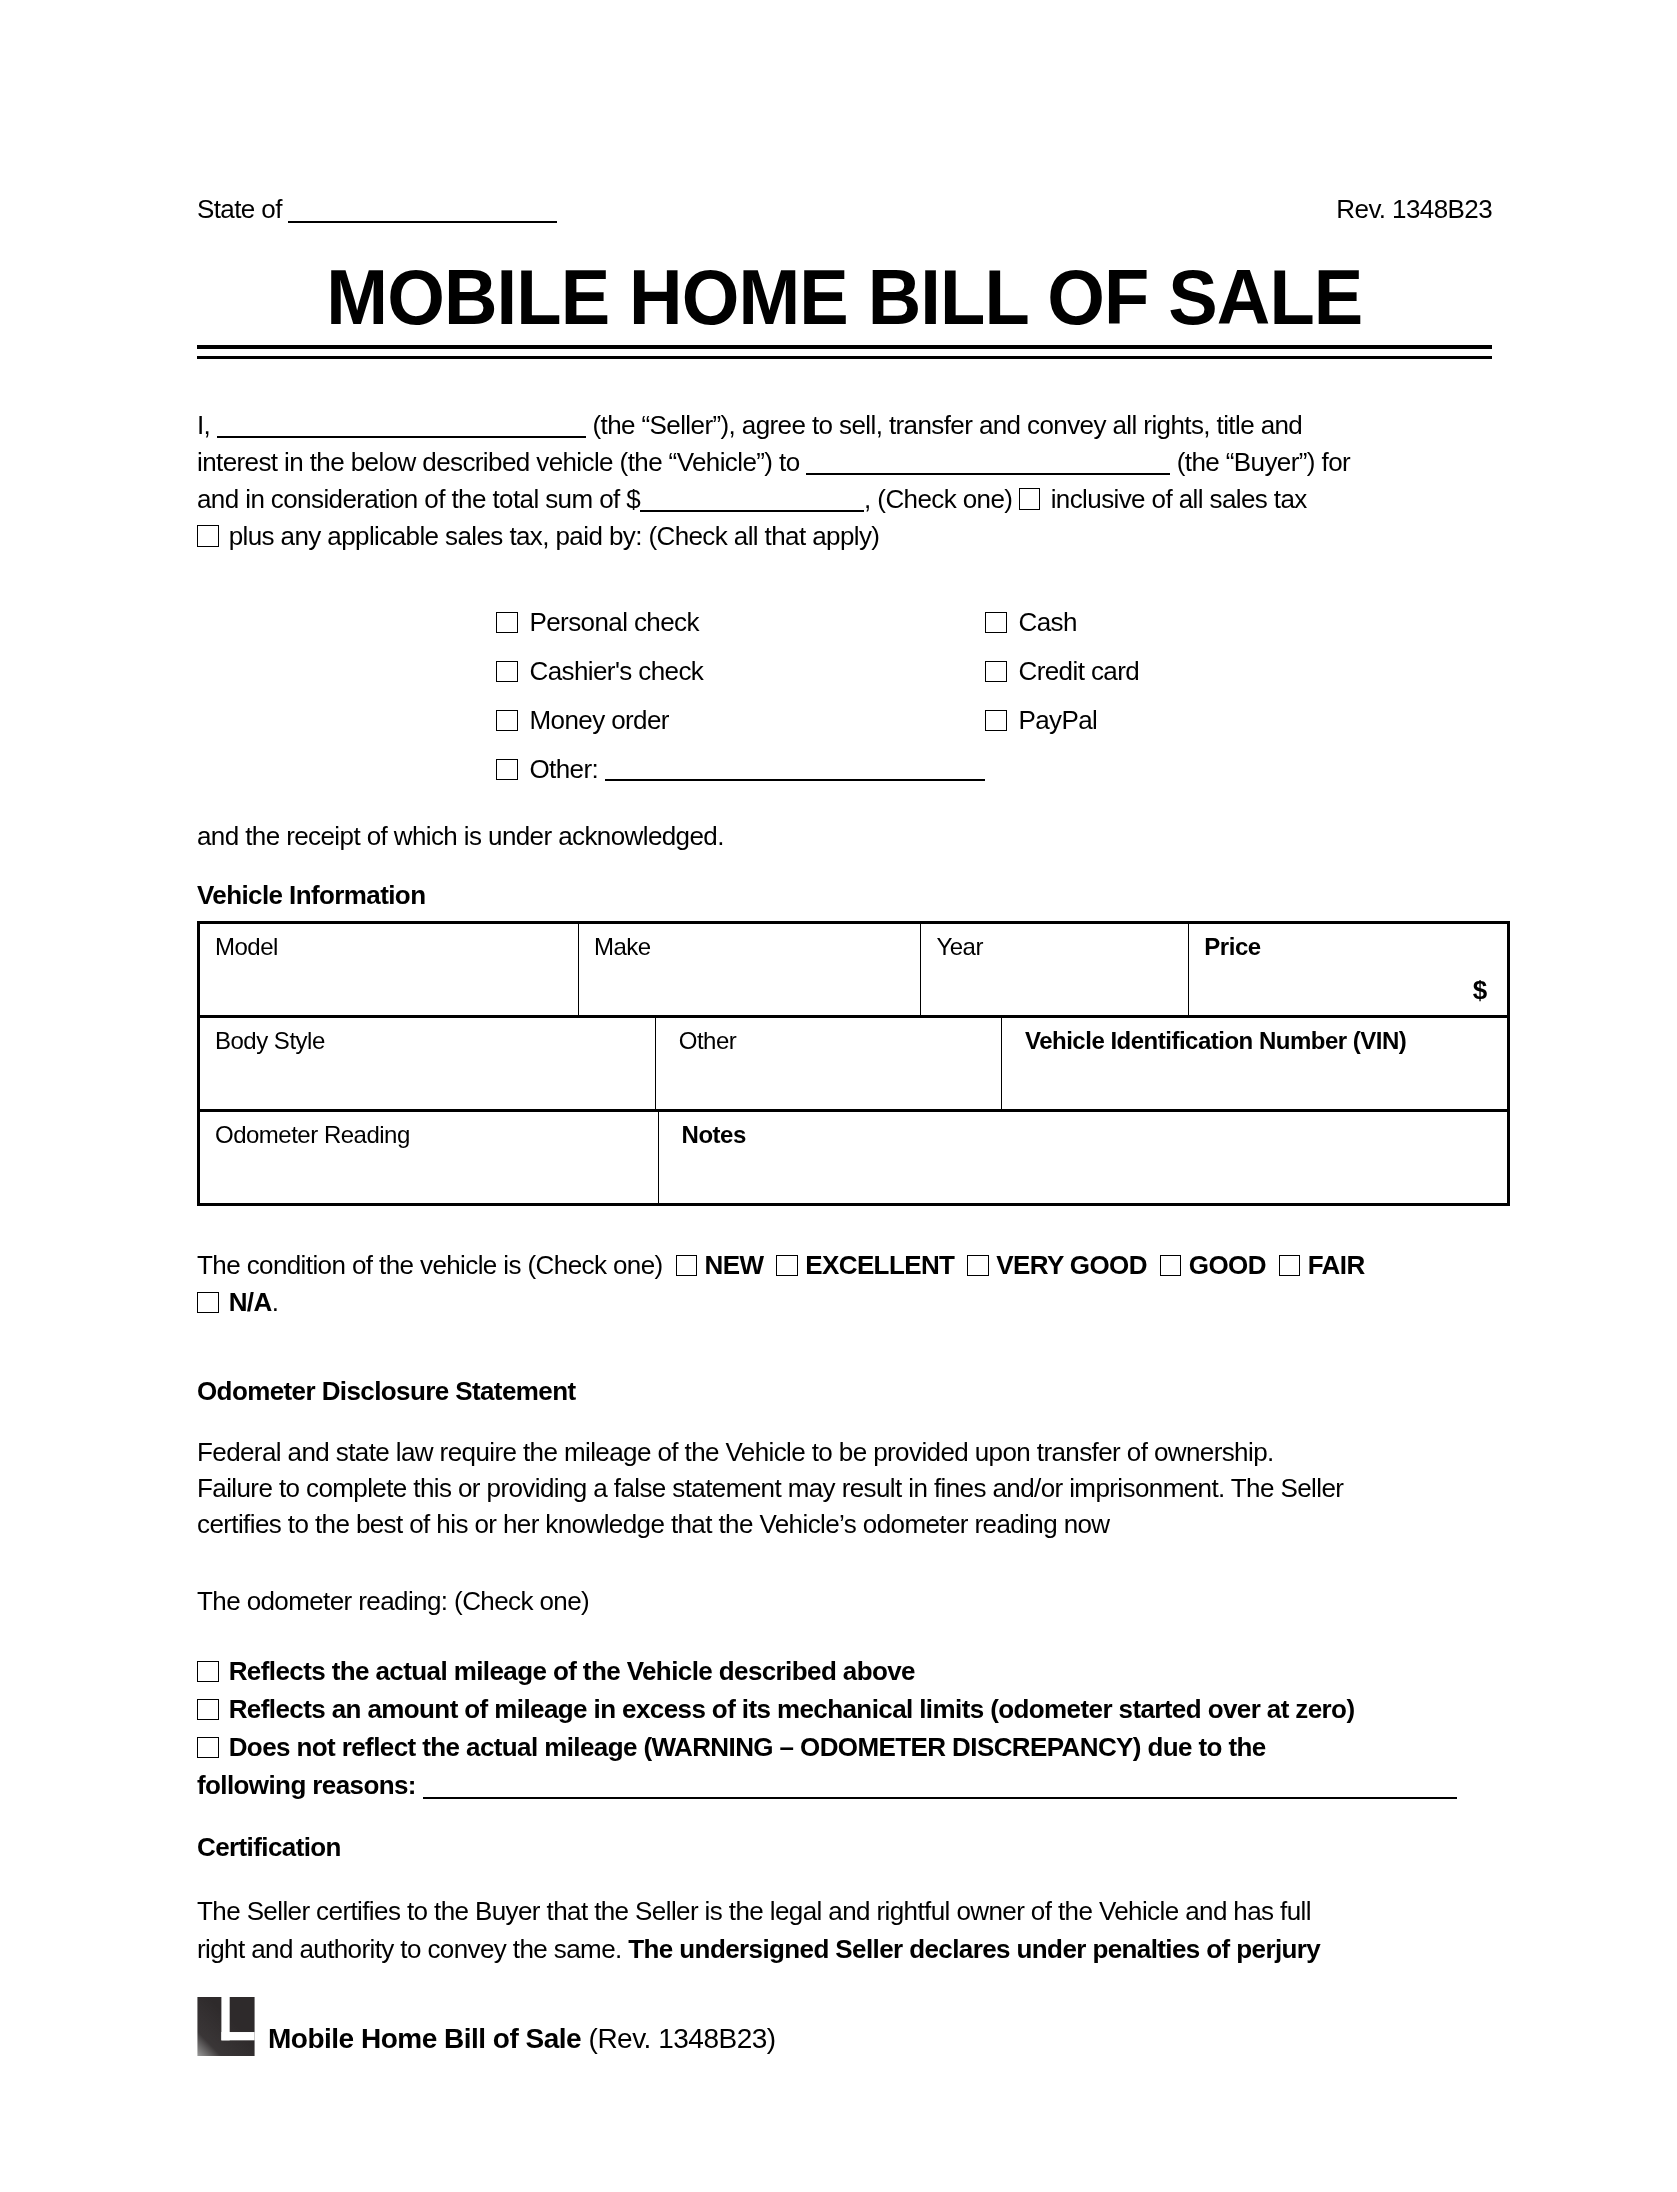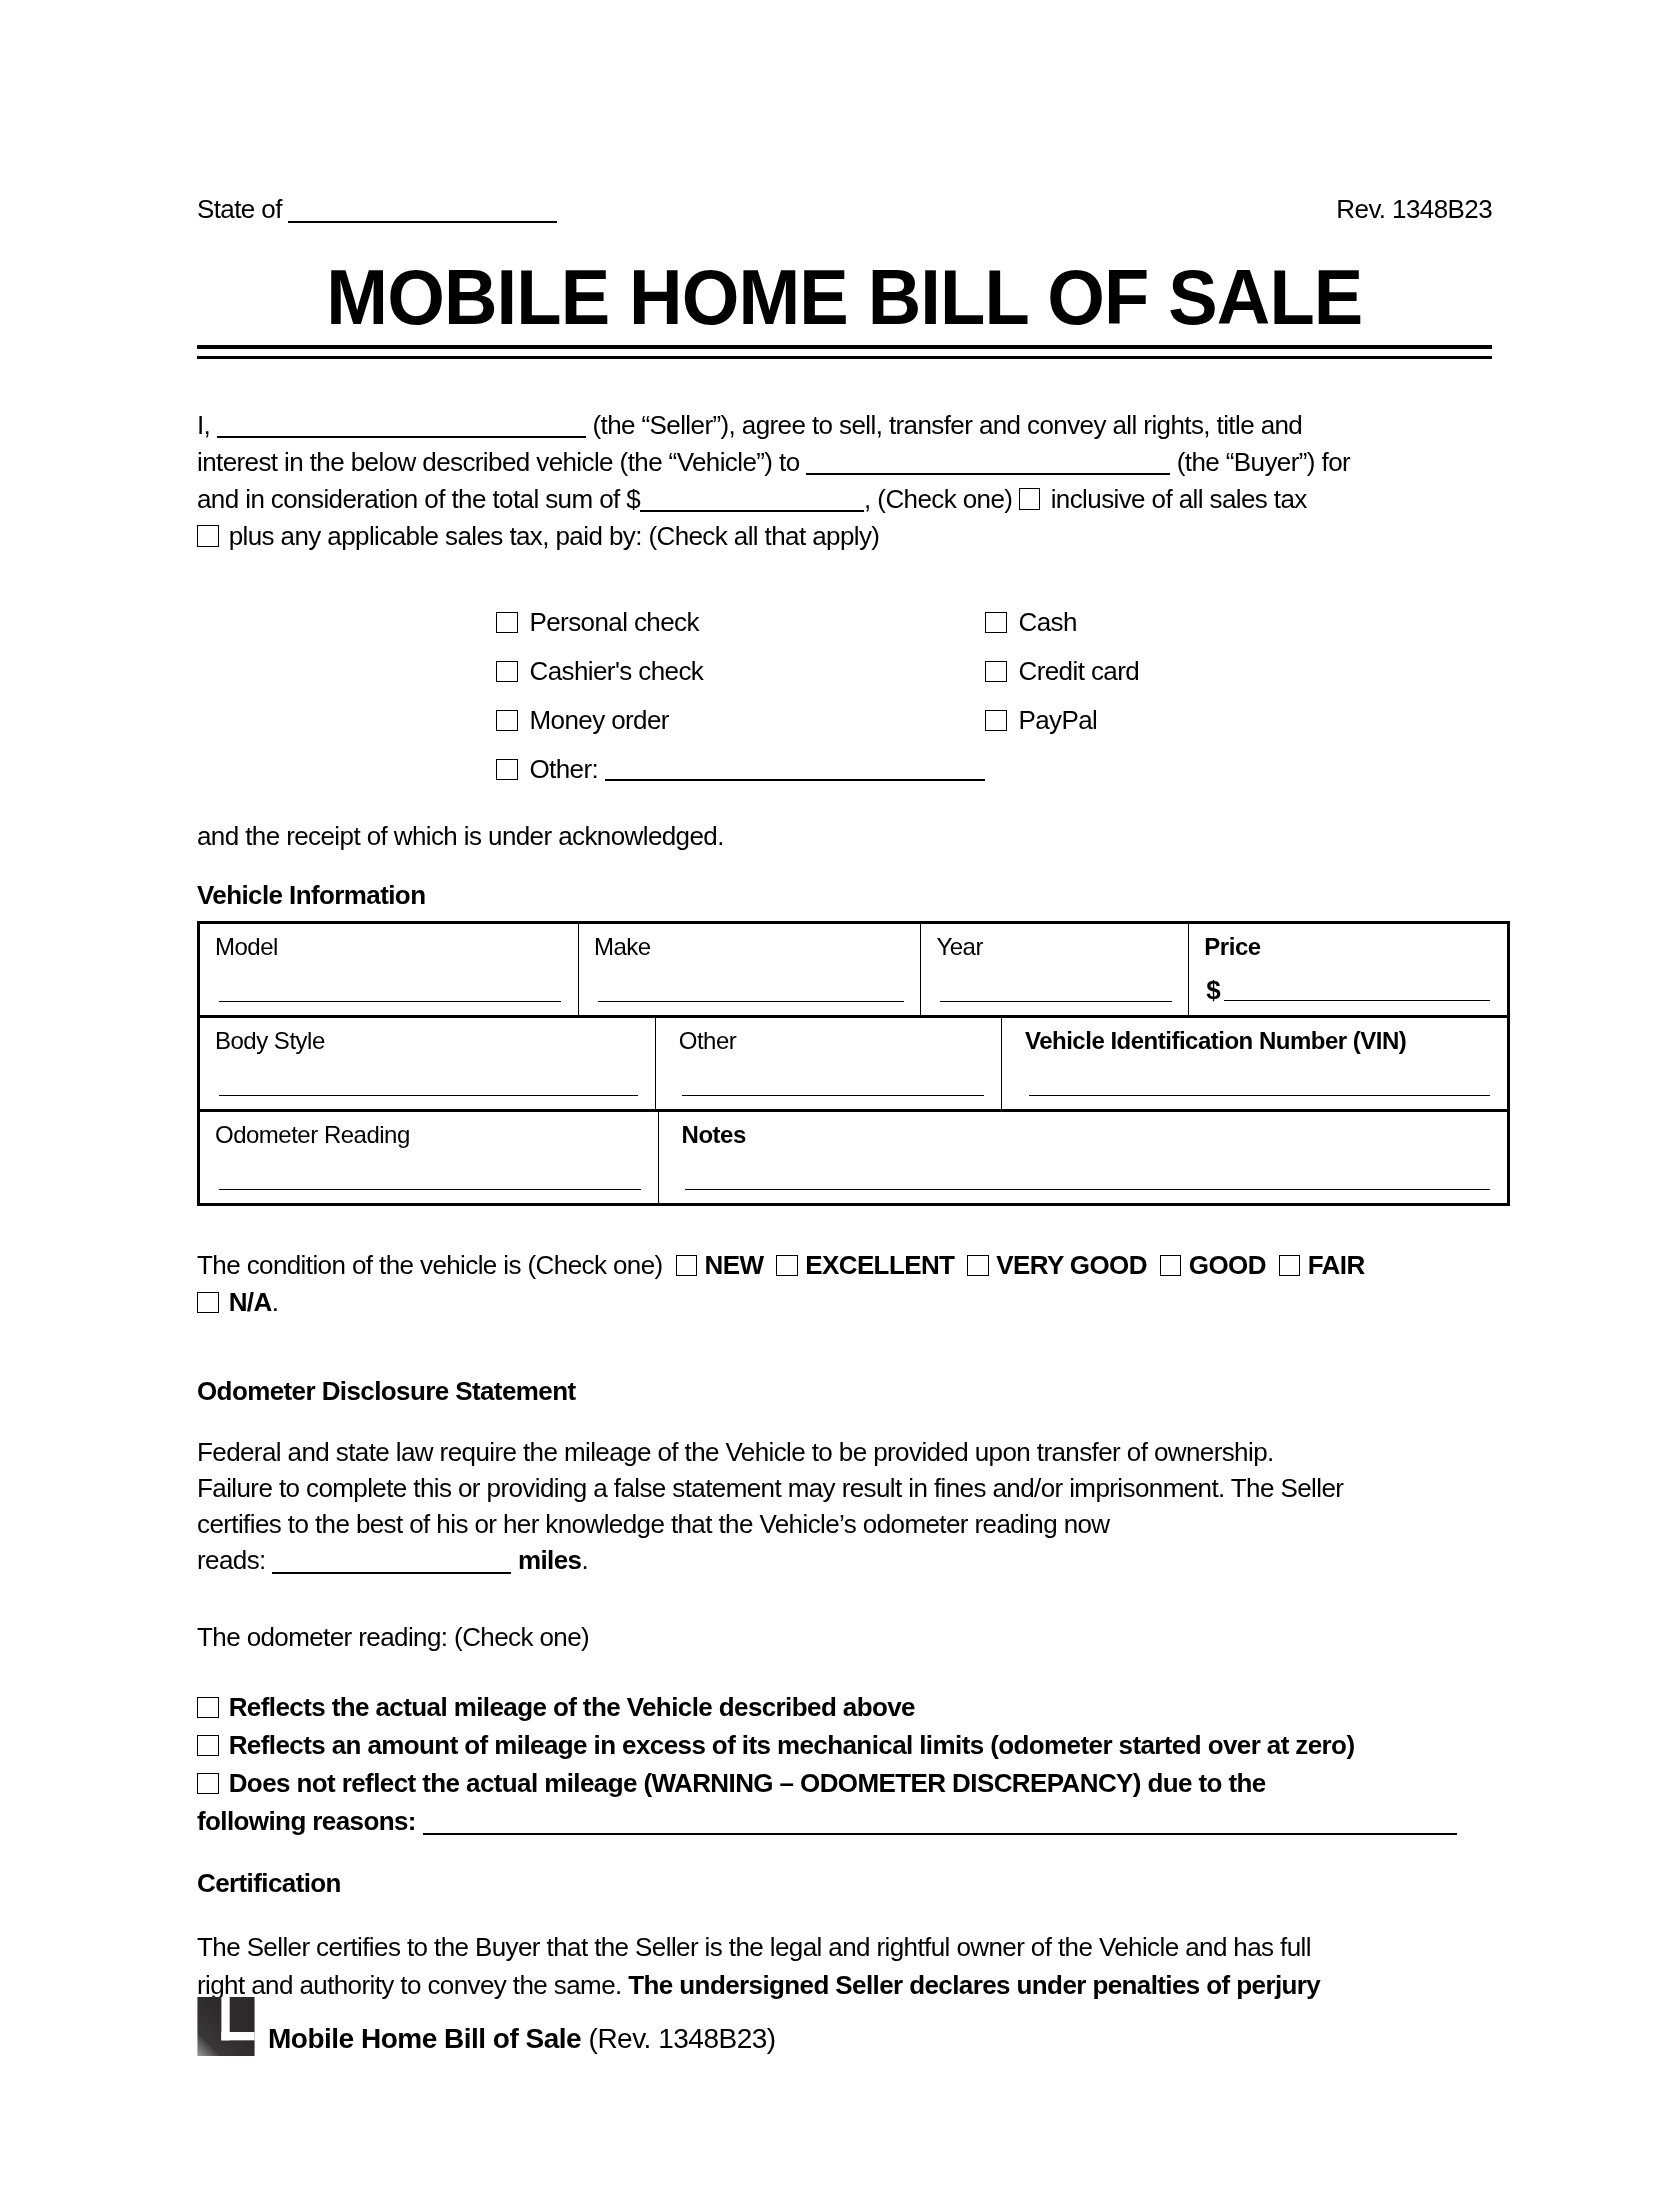--- a/index.html
+++ b/index.html
@@ -66,21 +66,21 @@
 
   .receipt { margin-top:24px; line-height:37px; }
 
   
   .vi-heading { margin-top:22px; line-height:37px; font-weight:bold; }
   .vtable { margin-top:7.4px; width:1313px; border:3.7px solid #000; box-sizing:border-box; }
   .vrow { display:flex; height:91px; }
   .vrow + .vrow { border-top:3.7px solid #000;gap:8px; }
   .vcell {
     box-sizing:border-box;
-    display:flex; flex-direction:column; justify-content:space-between;
+    display:flex; flex-direction:row; justify-content:space-between;
     padding:9.3px 0 11px 15px;
     border-right:1.9px solid #000;
   }
   .vcell:last-child { border-right:none;font-weight:bold; }
   .vcell-label { font-size:24px; letter-spacing:-0.5px; line-height:28px; }
   .vcell-line { border-bottom:1.9px solid #000; margin:0 16.7px 1.9px 3.7px; height:0; }
   .vcell-money { display:flex; align-items:flex-end; margin-right:16.7px; }
   .vcell-money .cur { line-height:28px; margin-left:1.9px; }
   .vcell-money .vcell-line { flex:1; margin:0 0 3.7px 3.7px; }
 
@@ -218,21 +218,20 @@
     <div class="condition para">
       <div class="cond-line"><span>The condition of the vehicle is (Check one)</span><span class="cond-opt"><span class="cb"></span><b>NEW</b></span><span class="cond-opt"><span class="cb"></span><b>EXCELLENT</b></span><span class="cond-opt"><span class="cb"></span><b>VERY GOOD</b></span><span class="cond-opt"><span class="cb"></span><b>GOOD</b></span><span class="cond-opt"><span class="cb"></span><b>FAIR</b></span></div>
       <div class="cond-line"><span class="cb"></span><b>N/A</b><span>.</span></div>
     </div>
 
     <div class="sec-heading">Odometer Disclosure Statement</div>
     <div class="odo-para para">
       <div class="line">Federal and state law require the mileage of the Vehicle to be provided upon transfer of ownership.</div>
       <div class="line">Failure to complete this or providing a false statement may result in fines and/or imprisonment. The Seller</div>
       <div class="line">certifies to the best of his or her knowledge that the Vehicle’s odometer reading now</div>
-      <div class="line"><span>reads:</span> <span class="blank" style="width:239px"></span> <b>miles</b><span>.</span></div>
     </div>
 
     <div class="reading-lead">The odometer reading: (Check one)</div>
 
     <div class="odo-options para">
       <div class="line"><span class="cb"></span><span>Reflects the actual mileage of the Vehicle described above</span></div>
       <div class="line"><span class="cb"></span><span>Reflects an amount of mileage in excess of its mechanical limits (odometer started over at zero)</span></div>
       <div class="line"><span class="cb"></span><span>Does not reflect the actual mileage (WARNING – ODOMETER DISCREPANCY) due to the</span></div>
       <div class="line"><span>following reasons:</span> <span class="blank" style="width:1034px"></span></div>
     </div>

